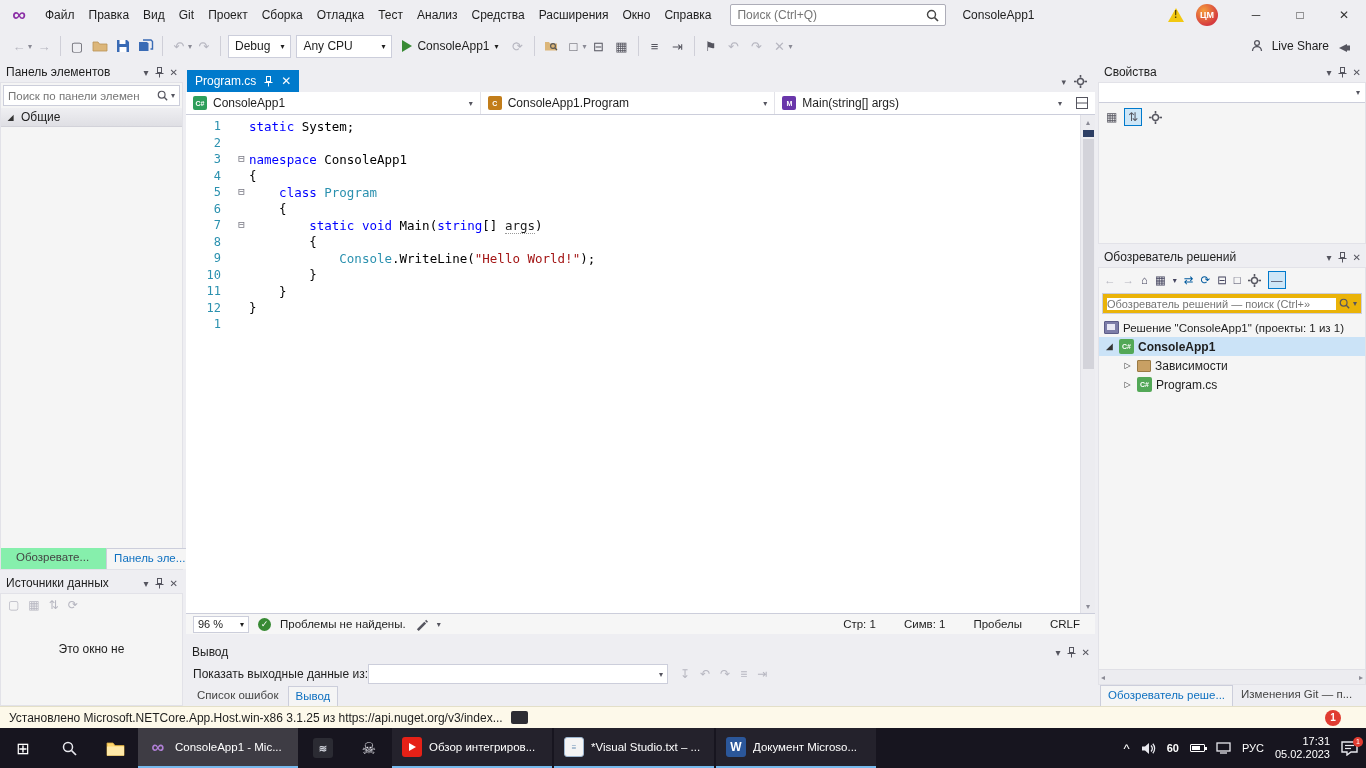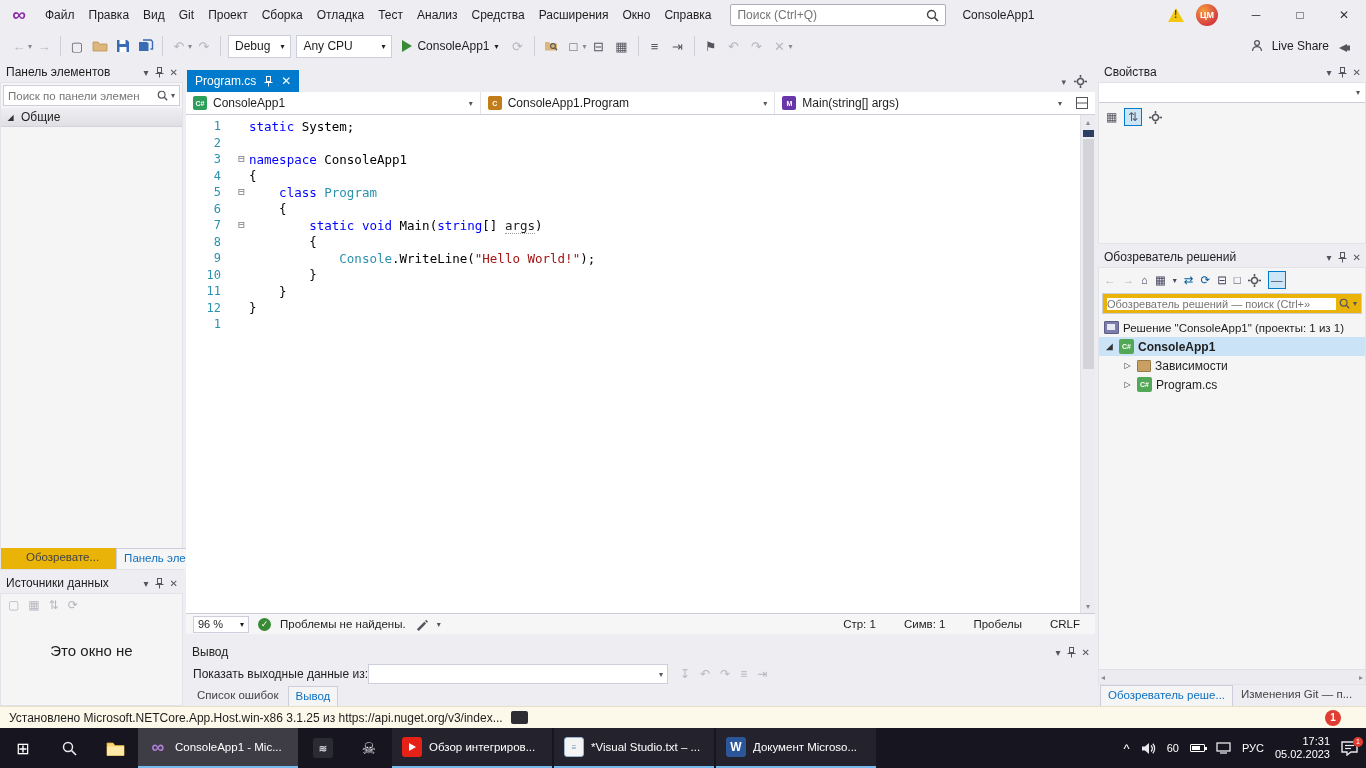--- a/index.html
+++ b/index.html
@@ -45,29 +45,29 @@
   .toolwin-hd{height:20px;flex:none;display:flex;align-items:center;padding:0 5px 0 6px;background:#eeeef2;white-space:nowrap;overflow:hidden;}
   .hd-icons{margin-left:auto;display:flex;gap:6px;color:#55555f;font-size:10px;align-items:center;}
 
   
   .toolbox{flex:1;display:flex;flex-direction:column;min-height:0;}
   .toolbox-body{flex:1;display:flex;flex-direction:column;background:#f5f5f5;border:1px solid #e2e2e8;}
   .tb-search{margin:2px;display:flex;height:21px;border:1px solid #cccedb;background:#fff;align-items:center;padding:0 4px;gap:3px;}
   .tb-search input{flex:1;border:0;outline:0;font:inherit;font-size:11.5px;color:#767683;min-width:0;}
   .group-bar{height:19px;background:linear-gradient(#efeff2,#dfdfe4);display:flex;align-items:center;padding:0 4px;gap:5px;border-bottom:1px solid #d2d2d9;font-size:12px;}
   .empty-note{padding:36px 12px 0 12px;text-align:center;line-height:15px;font-size:11.5px;color:#1e1e1e;}
-  .panel-tabs{margin-top:auto;display:flex;height:21px;background:#eab308;gap:10px;padding-left:18px;align-items:stretch;}
+  .panel-tabs{margin-top:auto;display:flex;height:21px;background:#86efac;gap:10px;padding-left:8px;align-items:stretch;}
   .ptab{padding:3px 7px;font-size:11.5px;color:#444;white-space:nowrap;}
   .ptab.active{background:#f5f5f5;color:#0e70c0;border:1px solid #cccedb;border-bottom:none;}
 
   
   .datasources{height:133px;flex:none;display:flex;flex-direction:column;margin-top:3px;}
   .ds-body{flex:1;background:#f5f5f5;border:1px solid #e2e2e8;}
   .ds-icons{display:flex;gap:9px;padding:4px 7px;color:#b6b6c0;font-size:12px;}
-  .ds-note{text-align:center;margin-top:26px;font-size:15px;}
+  .ds-note{text-align:center;margin-top:26px;font-size:12px;}
 
   
   .tabstrip{height:30px;flex:none;display:flex;align-items:flex-end;background:#eeeef2;padding-left:1px;}
   .doc-tab{height:22px;background:#007acc;color:#fff;display:flex;align-items:center;gap:8px;padding:0 8px;font-size:12px;}
   .tabstrip-right{margin-left:auto;display:flex;align-items:center;gap:8px;padding:0 8px 4px 0;color:#55555f;}
   .navbar{height:23px;flex:none;background:#fff;border-bottom:1px solid #cccedb;display:flex;}
   .nav-combo{flex:1;display:flex;align-items:center;gap:6px;padding:0 7px;border-right:1px solid #e3e3e9;font-size:12px;min-width:0;}
   .nav-combo .cc{margin-left:auto;font-size:8px;color:#55555f;}
   .mini-ico{width:14px;height:14px;flex:none;border-radius:2px;color:#fff;font-size:7px;font-weight:bold;display:flex;align-items:center;justify-content:center;}
   .mi-proj{background:#2e9e5b;}
@@ -664,21 +664,21 @@
       <span class="appico ai-word">W</span>
       <span class="tlabel">Документ Microso...</span>
     </div>
     <div class="tray">
       <span style="font-size:13px;">^</span>
       <svg class="ico" width="15" height="13" viewBox="0 0 15 13">
           <path d="M1 4.5 h3 L8 1 v11 L4 8.5 H1 Z" fill="#e8e8ee"></path>
           <path d="M10 3.5 a4.5 4.5 0 0 1 0 6" fill="none" stroke="#e8e8ee" stroke-width="1.3"></path>
           <path d="M11.8 1.8 a7 7 0 0 1 0 9.4" fill="none" stroke="#e8e8ee" stroke-width="1.3"></path>
         </svg>
-      <span style="font-weight:normal;">60</span>
+      <span style="font-weight:bold;">60</span>
       <span class="battico"></span>
       <svg class="ico" width="15" height="12" viewBox="0 0 15 12">
           <rect x="1" y="1" width="13" height="8" fill="none" stroke="#e8e8ee" stroke-width="1.3"></rect>
           <line x1="4" y1="11" x2="11" y2="11" stroke="#e8e8ee" stroke-width="1.3"></line>
         </svg>
       <span>РУС</span>
       <div class="dt">
         <div>17:31</div>
         <div>05.02.2023</div>
       </div>

